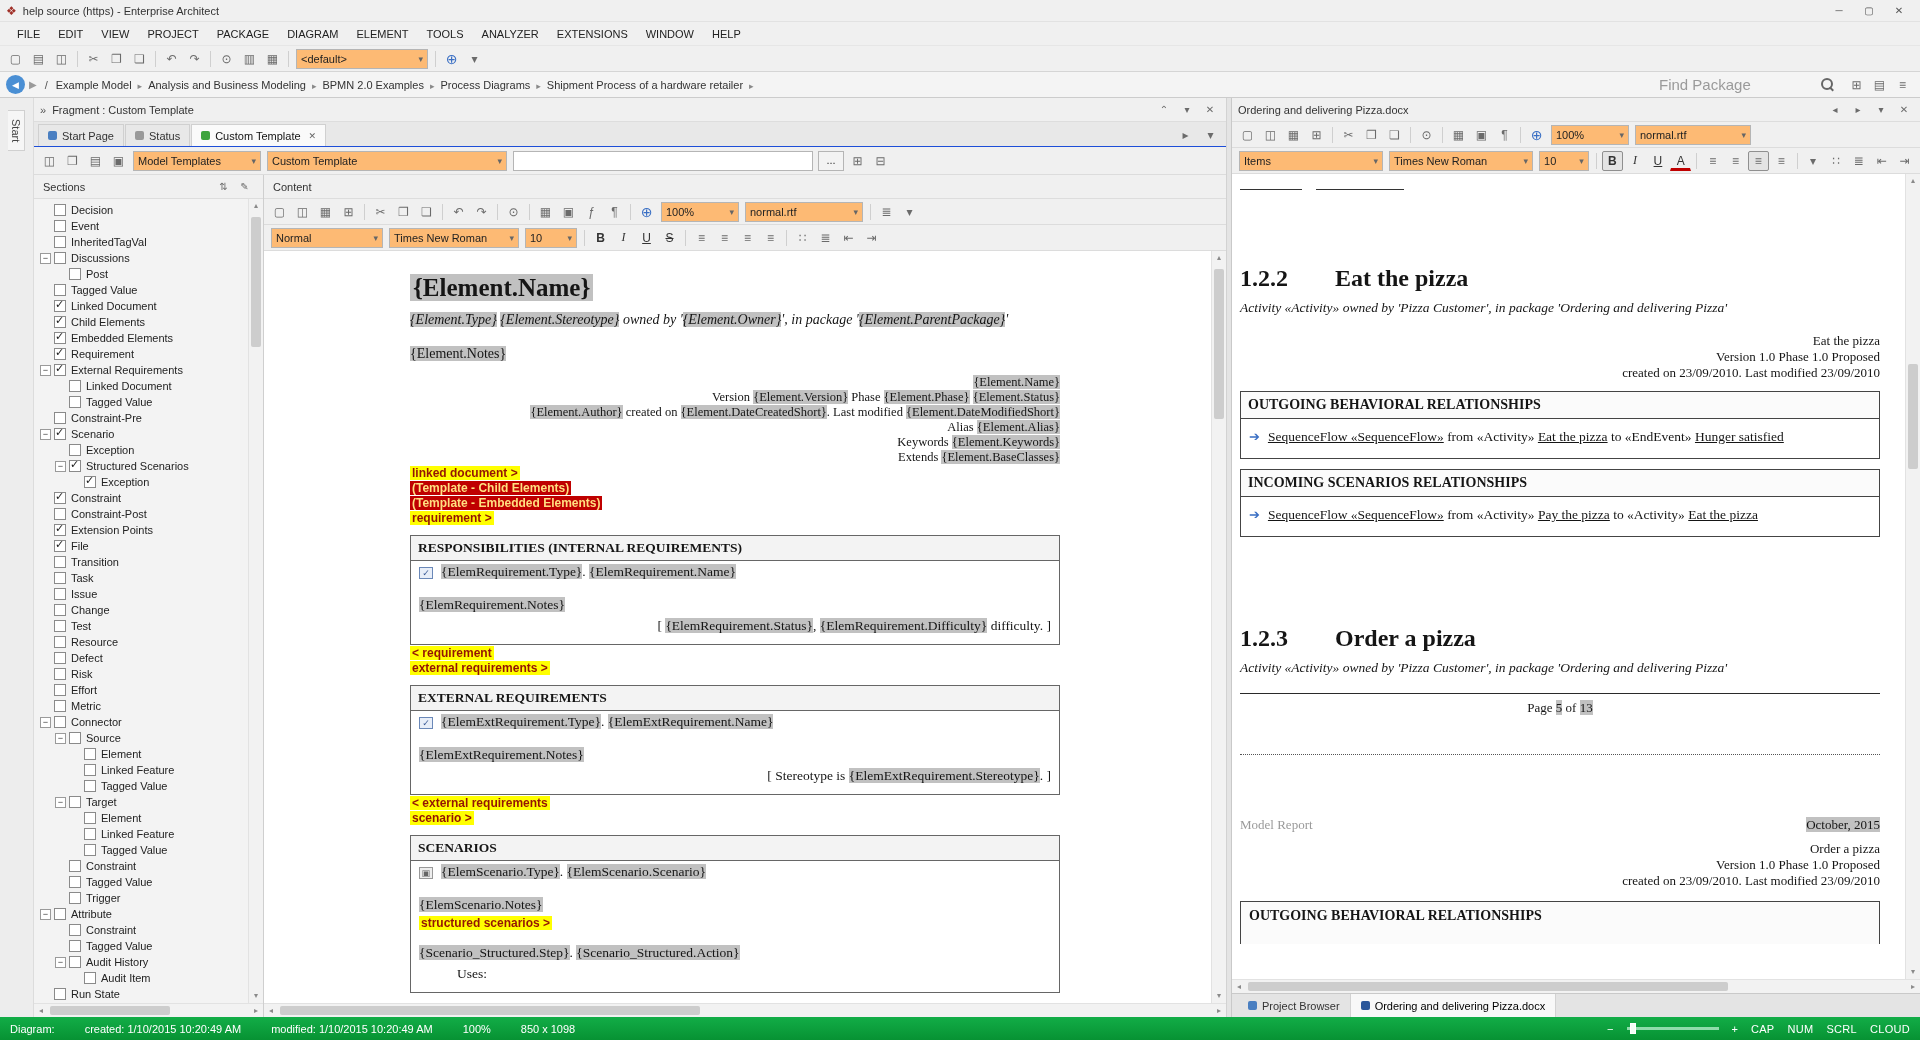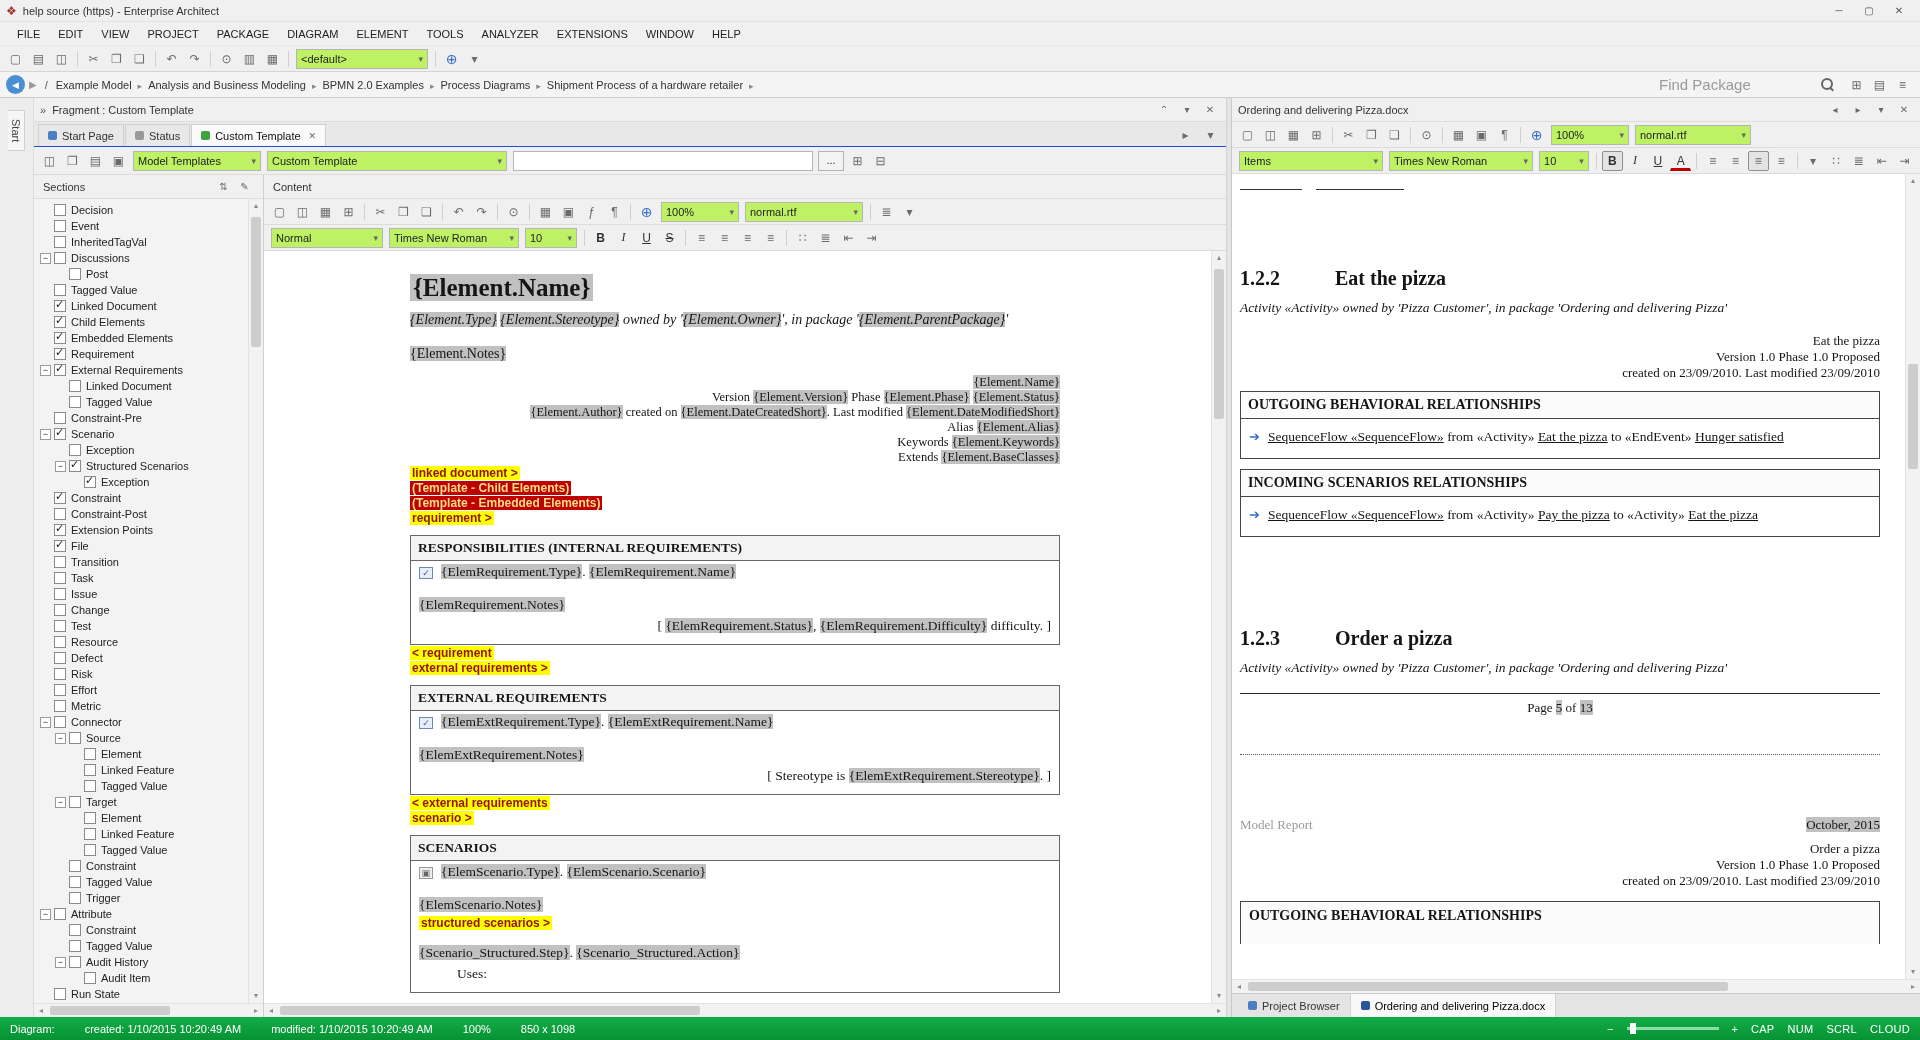--- a/index.html
+++ b/index.html
@@ -16,21 +16,21 @@
   
   .menubar{height:24px;display:flex;align-items:center;padding:0 8px;border-bottom:1px solid #e6e6e6;background:#f0f0f0}
   .menu-item{padding:3px 9px;font-size:11px;color:#222}
 
   
   .maintoolbar,.lp-toolbar,.ed-toolbar{display:flex;align-items:center;padding:0 4px;background:#f0f0f0;border-bottom:1px solid #dcdcdc}
   .maintoolbar{height:26px;border-bottom:1px solid #d5d5d5}
   .tb-icon{width:21px;height:20px;display:inline-flex;align-items:center;justify-content:center;color:#6b6b6b;font-size:12px;margin:0 1px;border:1px solid transparent;border-radius:2px}
   .tb-icon.active{border:1px solid #8f8f8f;background:#e4e4e4}
   .tb-sep{width:1px;height:16px;background:#cfcfcf;margin:0 4px;display:inline-block}
-  .tb-combo{height:20px;border:1px solid #b5b5b5;background:#bef264;display:inline-flex;align-items:center;justify-content:space-between;font-size:11px;padding:0 4px;margin:0 3px;color:#222;overflow:hidden;white-space:nowrap}
+  .tb-combo{height:20px;border:1px solid #b5b5b5;background:#fdba74;display:inline-flex;align-items:center;justify-content:space-between;font-size:11px;padding:0 4px;margin:0 3px;color:#222;overflow:hidden;white-space:nowrap}
   .tb-combo .arr{color:#666;font-size:9px;margin-left:4px}
   .tb-input{display:inline-block;height:20px;background:#fff;border:1px solid #b5b5b5;margin:0 3px}
   .tb-btn{display:inline-block;height:20px;border:1px solid #b5b5b5;background:#f3f3f3;text-align:center;line-height:17px;font-size:11px;margin:0 2px;color:#333}
   [data-name="bold-icon"]{font-weight:bold;color:#333}
   [data-name="italic-icon"]{font-style:italic;font-family:"Liberation Serif",serif;color:#333}
   [data-name="underline-icon"]{text-decoration:underline;color:#333}
   [data-name="strikethrough-icon"]{text-decoration:line-through;color:#333}
   [data-name="font-color-icon"]{color:#333;border-bottom:3px solid #c00000;border-radius:0;height:17px;margin-top:3px}
   [data-name="zoom-icon"],[data-name="web-icon"]{color:#3a6fc4;font-size:14px}
 
@@ -129,21 +129,21 @@
   .cdoc .doc-table .doc-row:first-of-type{margin-top:8px}
   .cdoc .doc-table{padding-bottom:8px}
   .rdoc .doc-table .doc-row{padding:9px 8px 13px}
   .tag-in-table{margin-left:8px}
   .row-icon{display:inline-block;margin-right:8px}
   .row-icon.req{width:14px;height:12px;border:1px solid #6a88b8;background:#e8eef8;color:#3a5a96;font-size:9px;line-height:11px;text-align:center}
   .row-icon.scen{width:14px;height:12px;border:1px solid #999;background:#eee;color:#666;font-size:9px;line-height:11px;text-align:center}
   .row-icon.flow{color:#3a6fc4;font-size:13px}
 
   .rdoc{width:648px;padding:4px 0 0 8px;font-family:"Liberation Serif",serif;font-size:13.5px;color:#151515}
-  .h2{display:flex;font-weight:bold;font-size:20px;line-height:26px}
+  .h2{display:flex;font-weight:bold;font-size:24px;line-height:26px}
   .h2 .num{width:95px;flex:none}
   .partial{height:13px;overflow:hidden}
   .partial .stub{display:inline-block;border-bottom:1px solid #333;height:12px;margin-right:14px}
   .pagebreak{border-top:1px solid #2a2a2a;text-align:center;font-size:13px;padding-top:6px}
   .dotline{border-top:1px dotted #555;height:1px}
   .doc-footer{display:flex;justify-content:space-between;font-size:13px}
   .doc-footer .f-left{color:#9a9a9a}
   .clipped-h{border:1px solid #444;border-bottom:none;font-weight:bold;font-size:14px;padding:6px 8px 20px;background:#fbfbfb}
 
   

